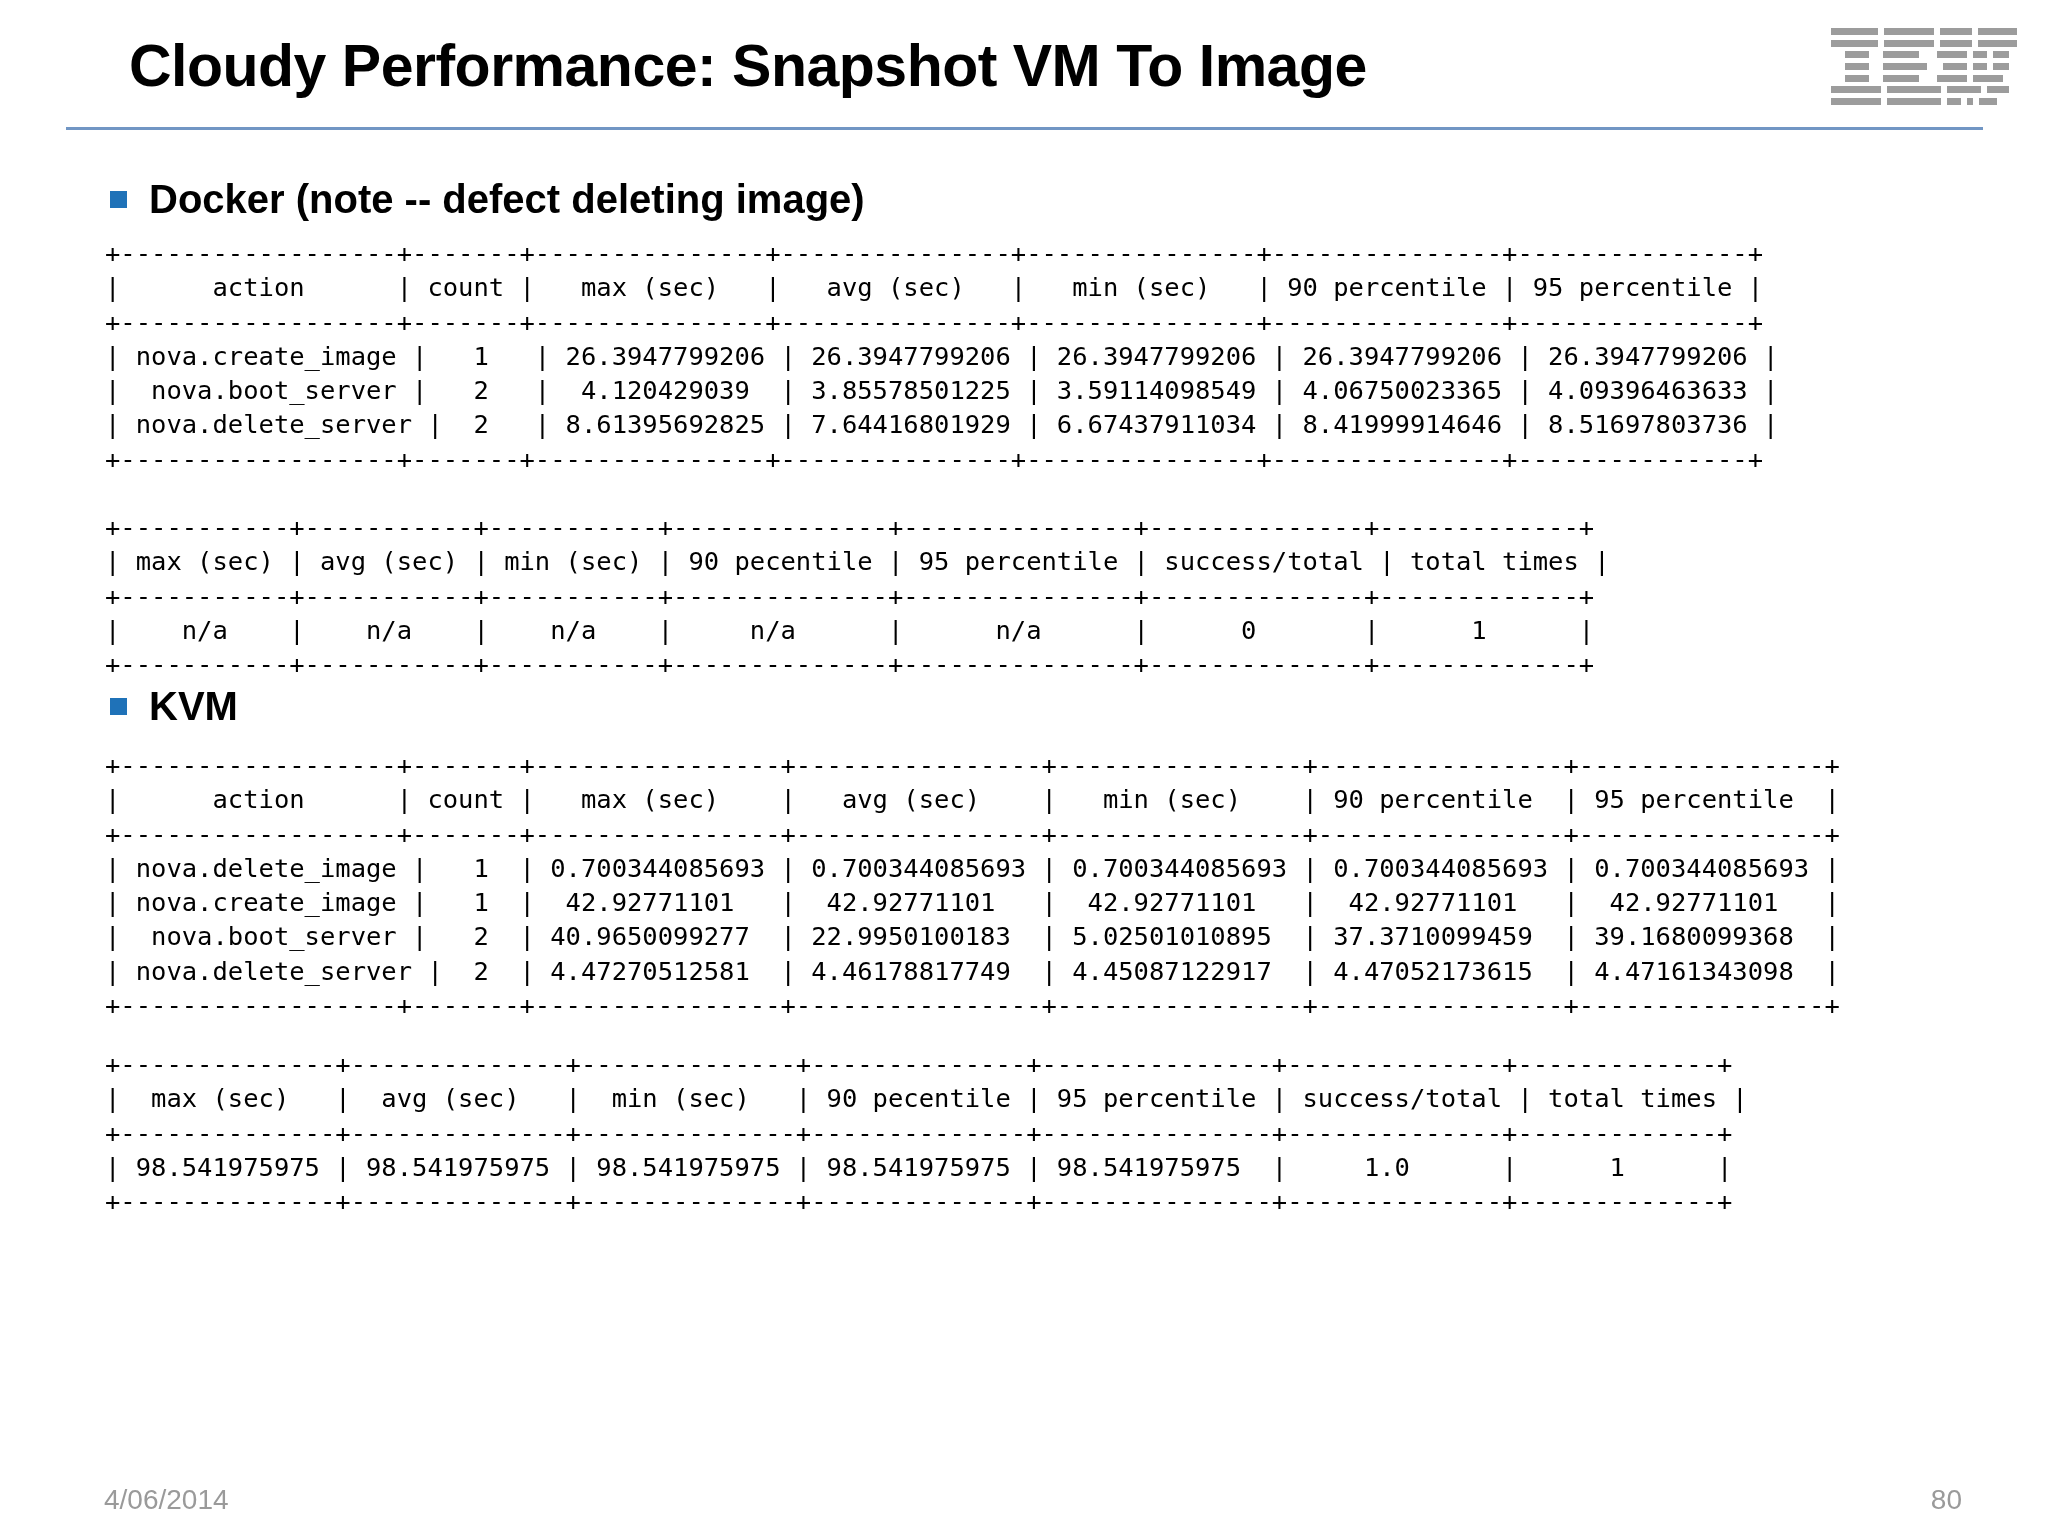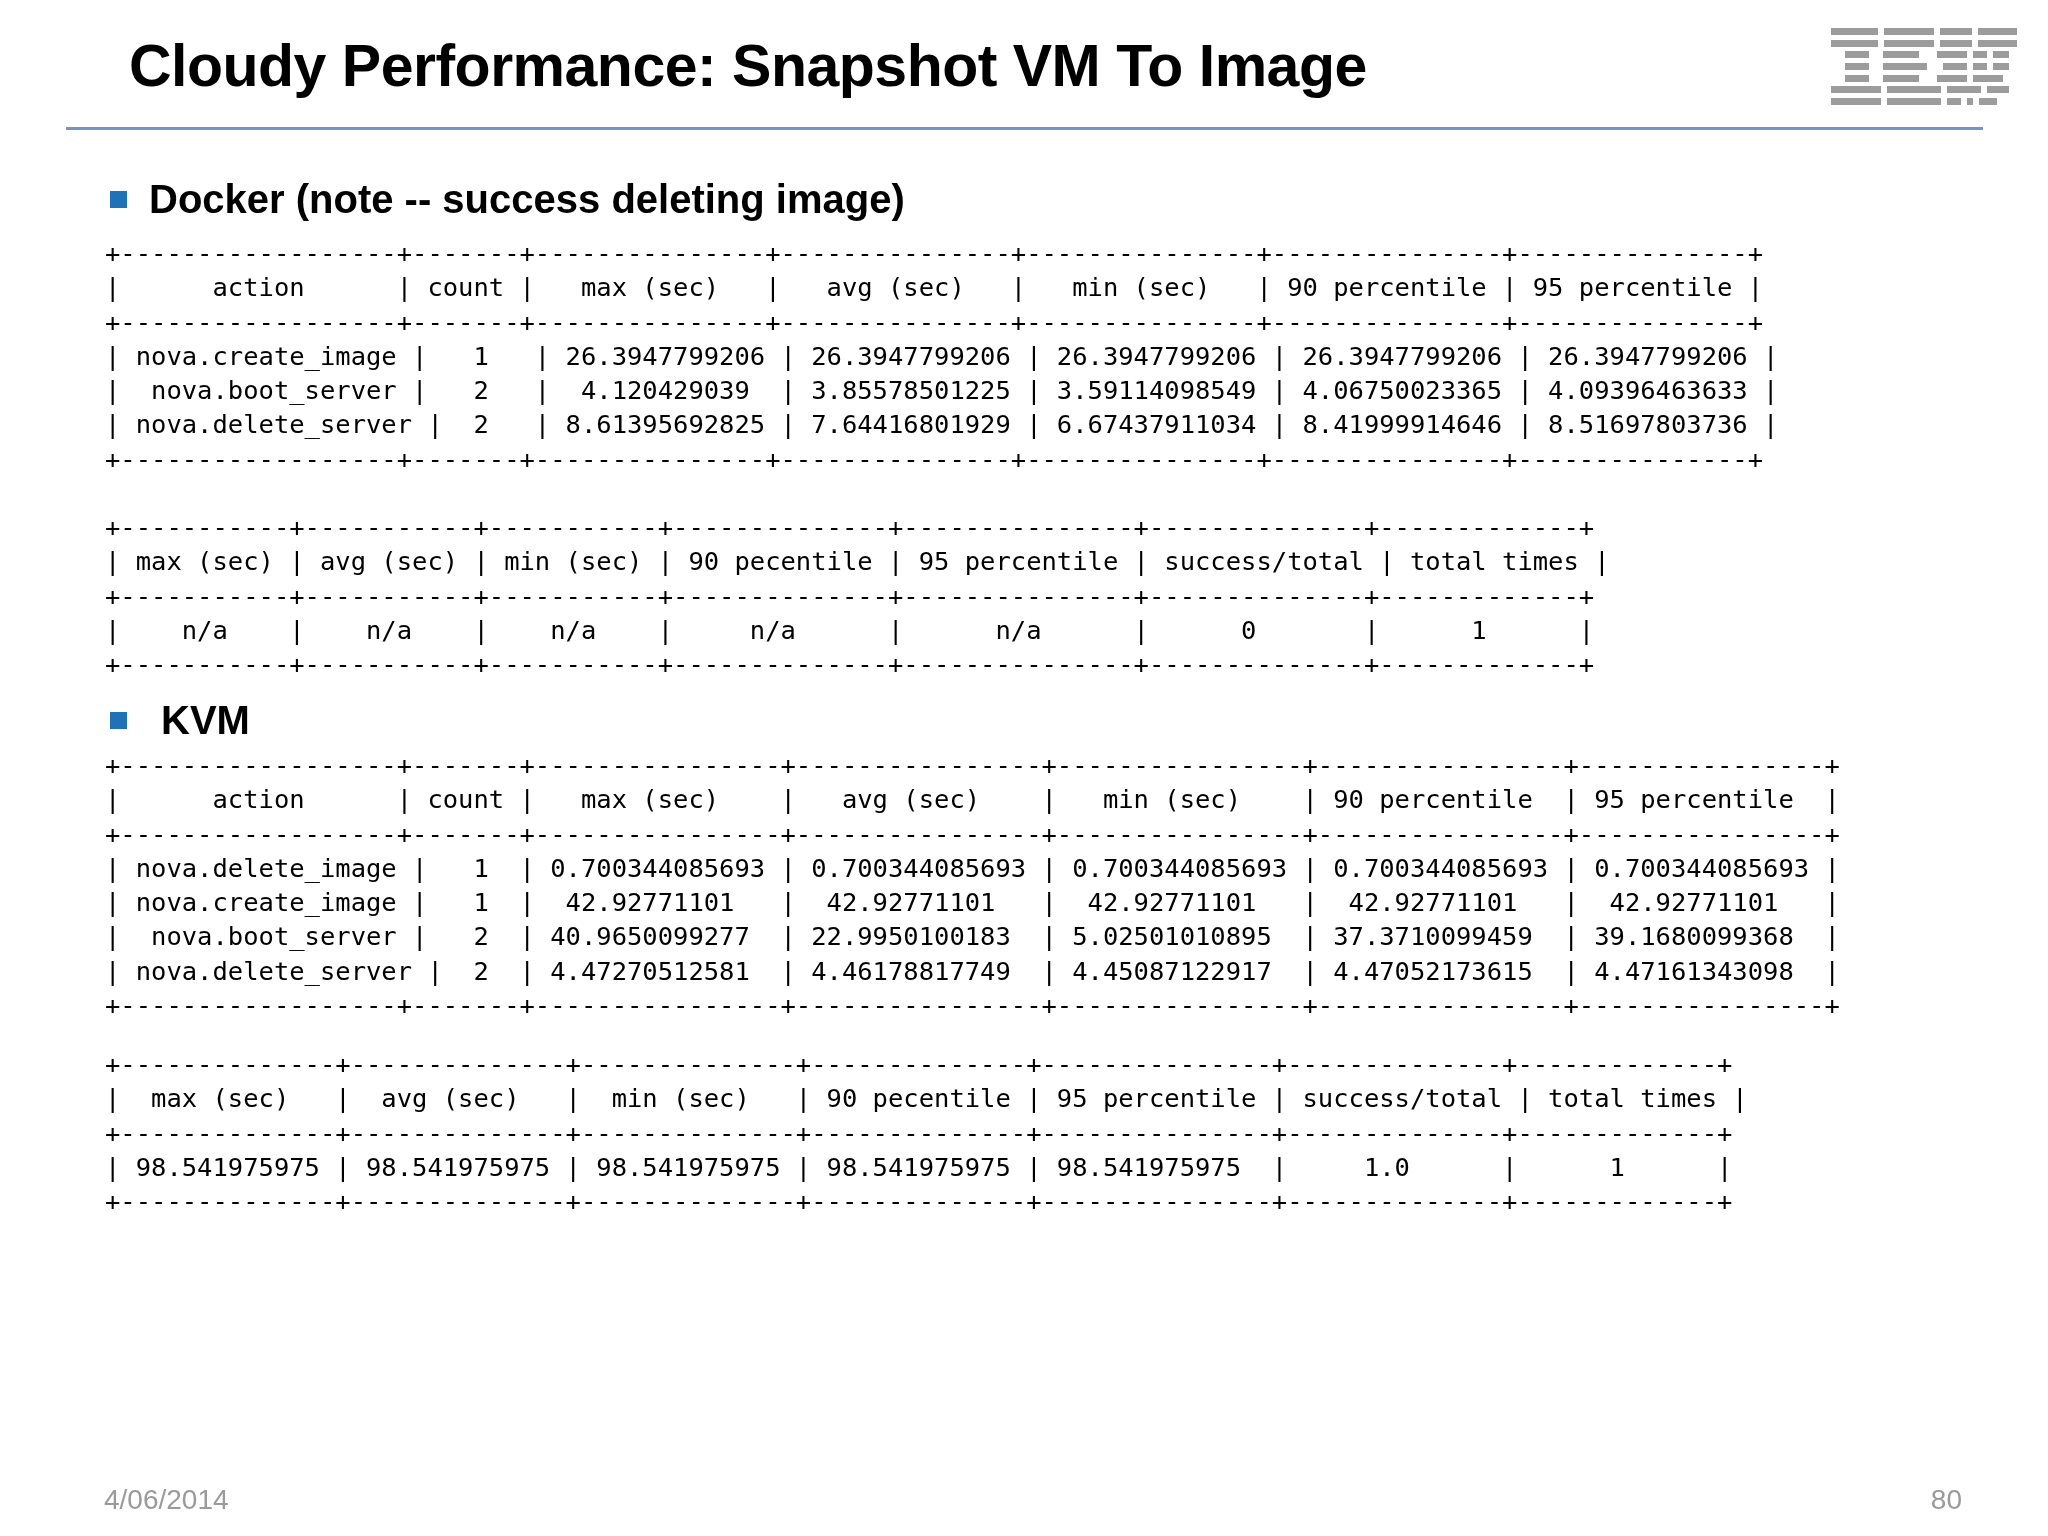--- a/index.html
+++ b/index.html
@@ -69,21 +69,21 @@
     background: #1f72b8;
     margin-right: 22px;
     flex: 0 0 auto;
   }
   .bullet-text {
     font-size: 40px;
     font-weight: bold;
     color: #000000;
   }
   #bullet-docker { left: 110px; top: 177px; }
-  #bullet-kvm    { left: 110px; top: 698px; gap: 12px; }
+  #bullet-kvm    { left: 110px; top: 684px; }
 
   
   .ascii-table {
     position: absolute;
     font-family: "DejaVu Sans Mono", "Liberation Mono", monospace;
     font-size: 25.5px;
     line-height: 34.3px;
     color: #000000;
     white-space: pre;
     letter-spacing: 0px;
@@ -158,21 +158,21 @@
     <div class="seg" style="width:50px"></div>
       <div class="seg" style="width:54px"></div>
       <div class="seg" style="width:14px"></div>
       <div class="seg" style="width:6px"></div>
       <div class="seg" style="width:18px"></div>
   </div>
 </div>
 
 <div class="bullet-line" id="bullet-docker">
   <span class="bullet-marker"></span>
-  <span class="bullet-text">Docker (note -- success deleting image)</span>
+  <span class="bullet-text">Docker (note -- defect deleting image)</span>
 </div>
 
 <div class="ascii-table" id="docker-table-main">+------------------+-------+---------------+---------------+---------------+---------------+---------------+
 |      action      | count |   max (sec)   |   avg (sec)   |   min (sec)   | 90 percentile | 95 percentile |
 +------------------+-------+---------------+---------------+---------------+---------------+---------------+
 | nova.create_image |   1   | 26.3947799206 | 26.3947799206 | 26.3947799206 | 26.3947799206 | 26.3947799206 |
 |  nova.boot_server |   2   |  4.120429039  | 3.85578501225 | 3.59114098549 | 4.06750023365 | 4.09396463633 |
 | nova.delete_server |  2   | 8.61395692825 | 7.64416801929 | 6.67437911034 | 8.41999914646 | 8.51697803736 |
 +------------------+-------+---------------+---------------+---------------+---------------+---------------+</div>
 <div class="ascii-table" id="docker-table-summary">+-----------+-----------+-----------+--------------+---------------+--------------+-------------+

